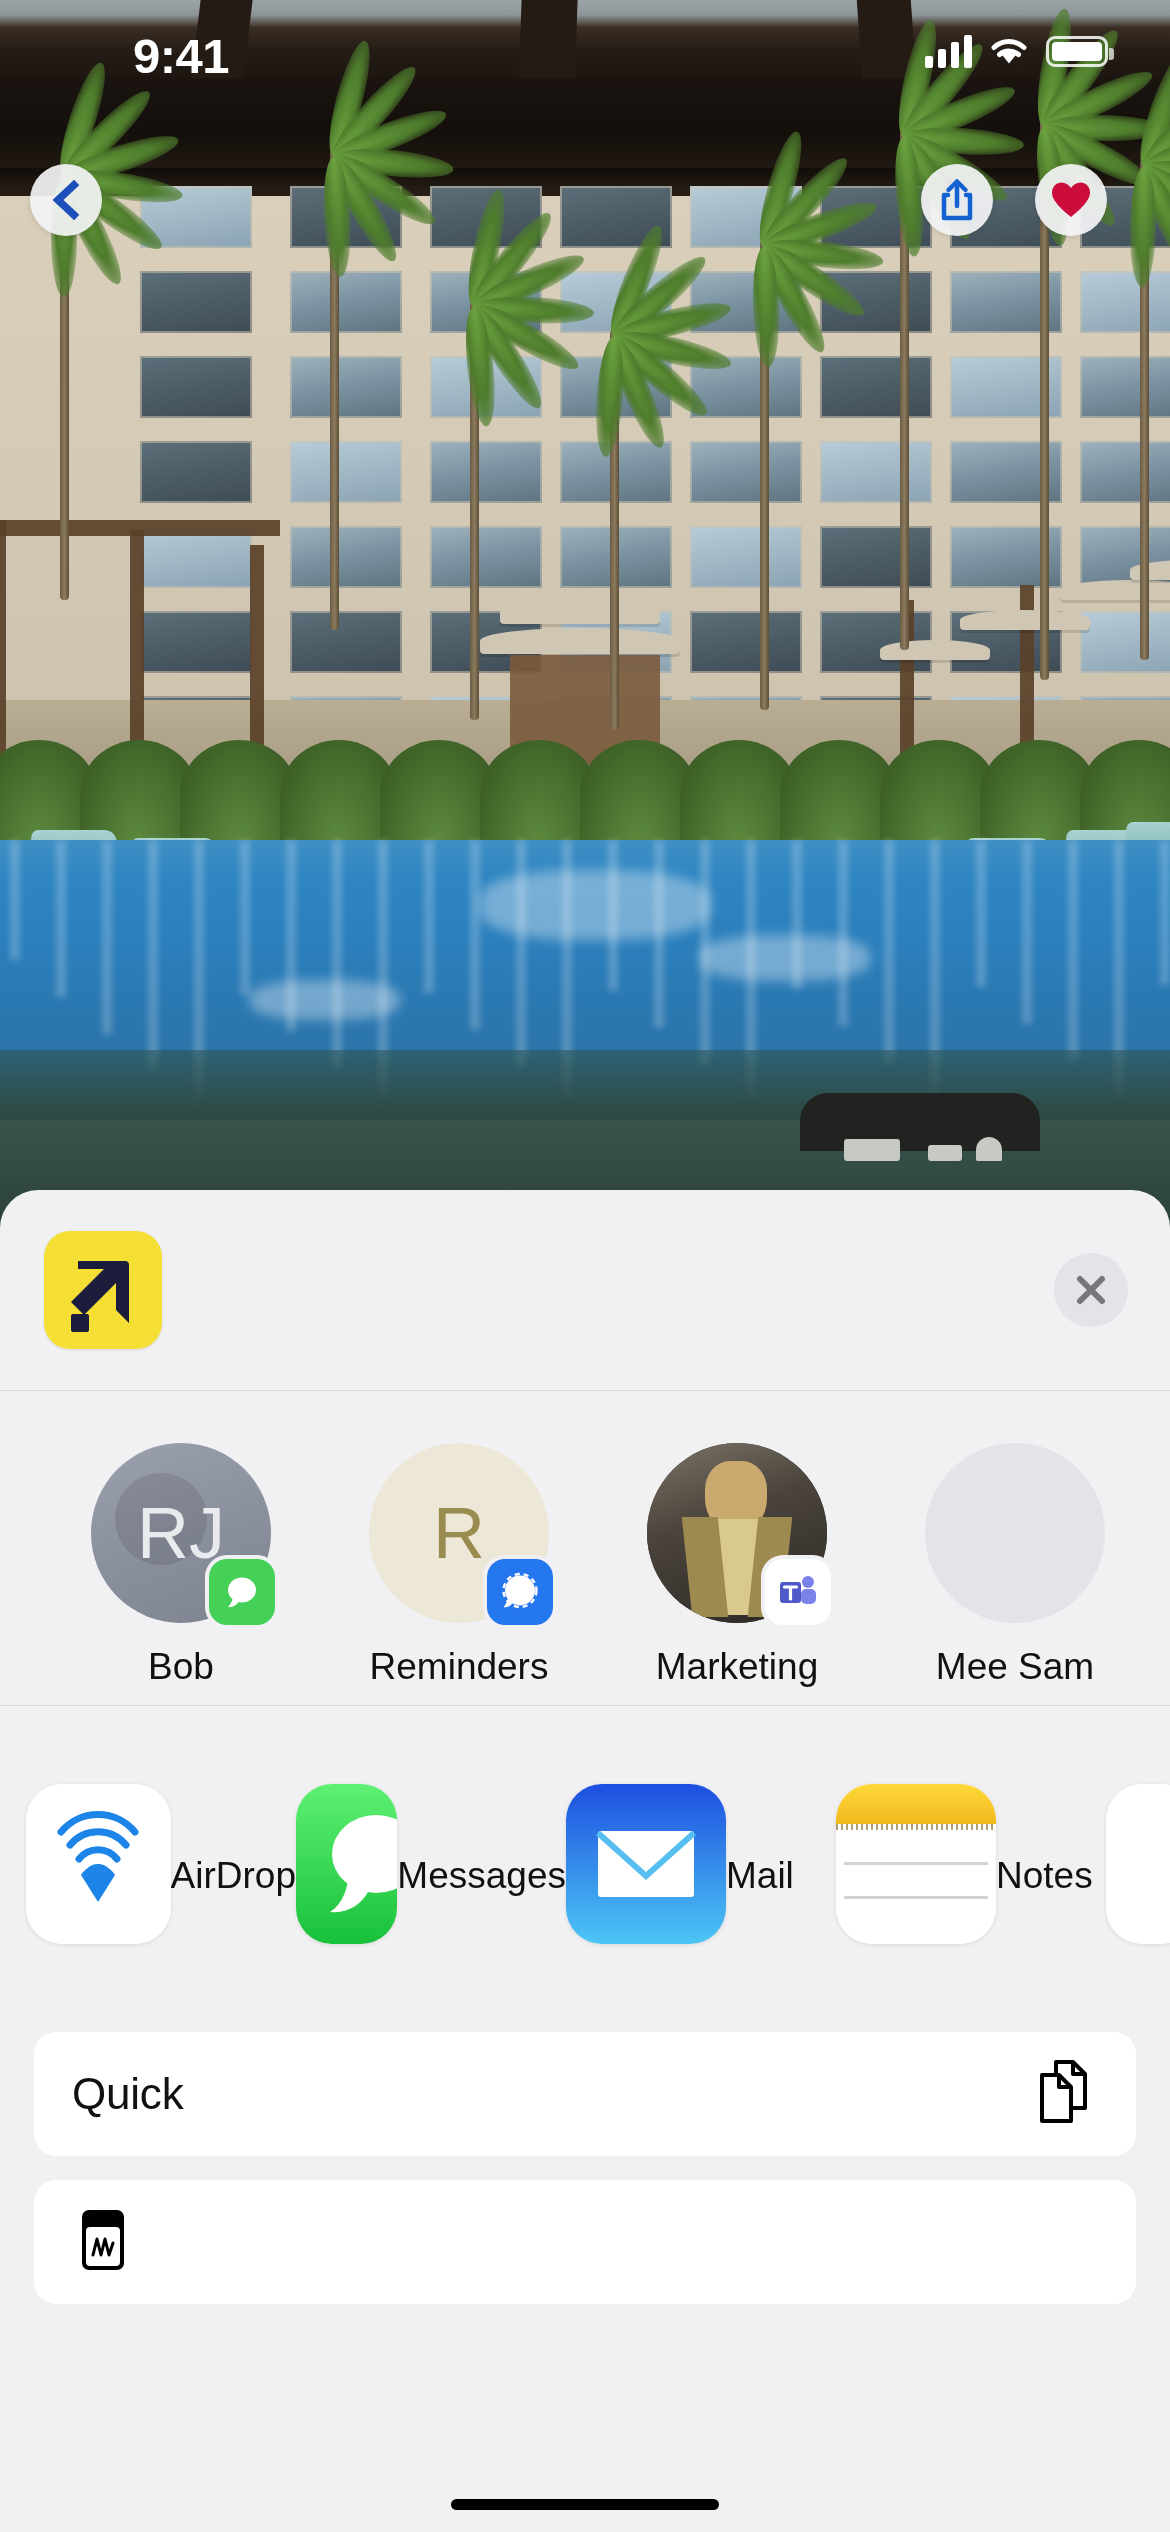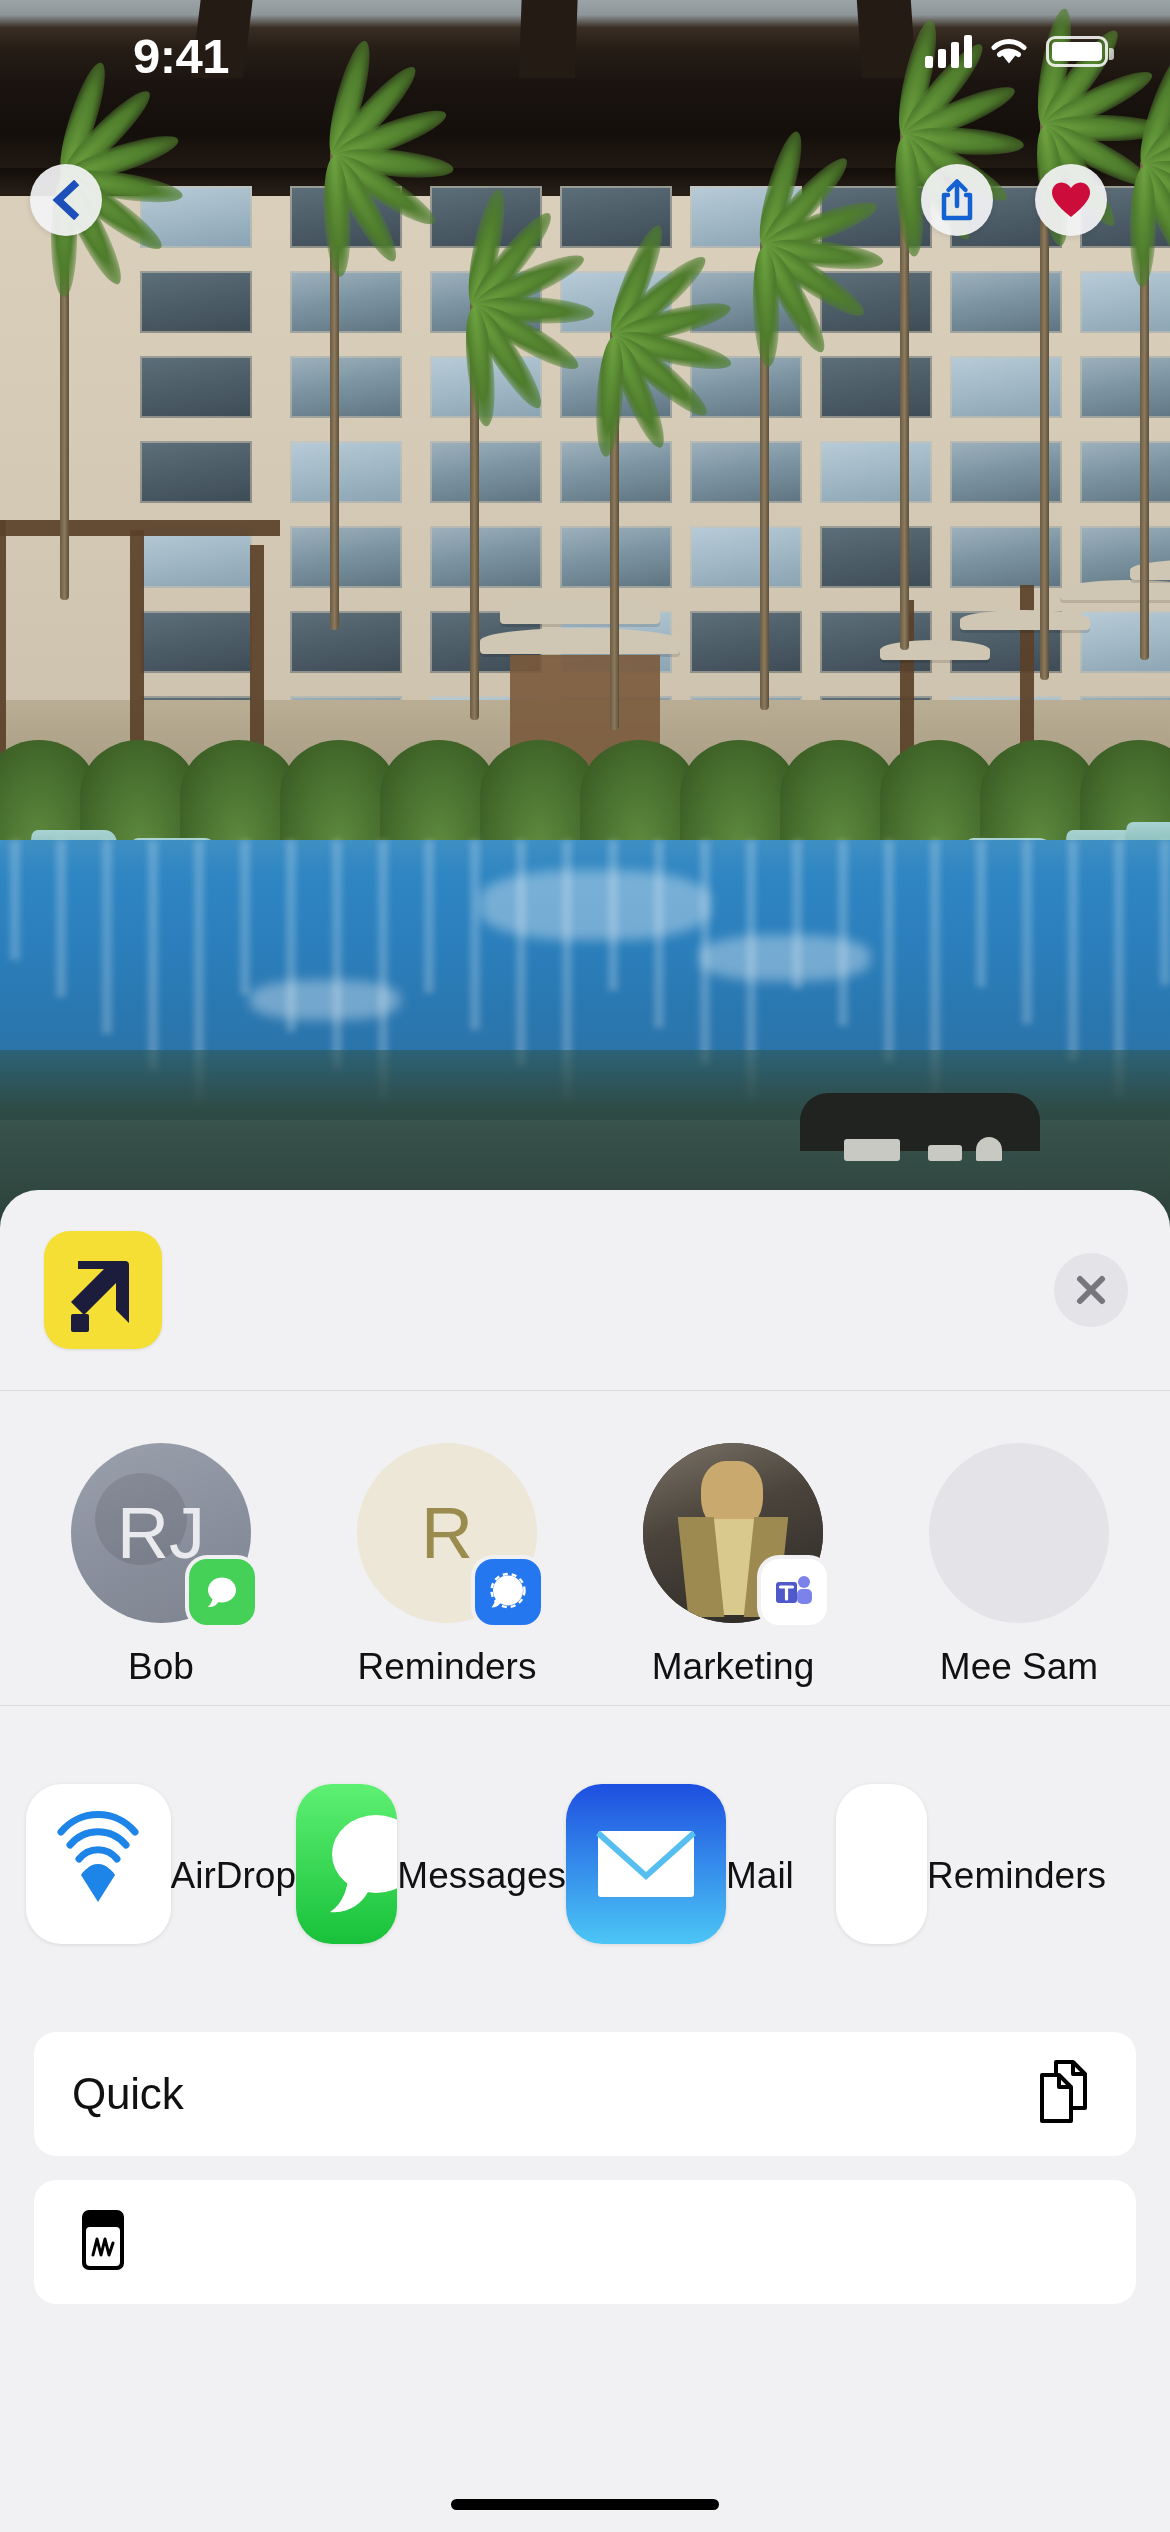--- a/index.html
+++ b/index.html
@@ -162,22 +162,23 @@
   .hdr-texts{ flex:1 1 auto; padding-left:30px; }
   .close-btn{
     position:absolute; right:42px; top:50%; transform:translateY(-50%);
     width:74px; height:74px; border-radius:50%;
     background:#e3e3e8; display:flex; align-items:center; justify-content:center;
   }
   .divider{ height:1px; background:#d9d9de; margin:0; }
 
   
   .contacts-row{
-    display:flex; gap:16px; padding:52px 0 34px 0; height:314px;
+    display:flex; gap:8px; padding:52px 0 34px 0; height:314px;
     overflow:hidden;
+    justify-content:center;
   }
   .contact{
     width:270px; flex:0 0 auto; display:flex; flex-direction:column; align-items:center;
   }
   .contact:first-child{ margin-left:26px; }
   .avatar-wrap{ position:relative; width:180px; height:180px; }
   .avatar{
     width:180px; height:180px; border-radius:50%; overflow:hidden;
     display:flex; align-items:center; justify-content:center;
     font-size:72px; font-weight:400;
@@ -588,20 +589,31 @@
         <div class="app-tile">
           <div style="width:100%;height:100%;background:linear-gradient(180deg,#1d4fe0,#4cc6f5)"><svg width="160" height="160" viewBox="0 0 160 160">
               <rect x="32" y="47" width="96" height="66" rx="3" fill="#fff"></rect>
               <path d="M32 49 L80 92 L128 49" stroke="#57bff0" stroke-width="6" fill="none"></path>
             </svg></div>
         </div>
         <div class="app-label">Mail</div>
       </div>
       <div class="app">
         <div class="app-tile">
+          <div style="width:100%;height:100%;background:#fff;position:relative">
+            <div style="position:absolute;left:0;top:0;width:100%;height:40px;background:linear-gradient(180deg,#ffd93b,#f2b81e)"></div>
+            <div style="position:absolute;left:0;top:40px;width:100%;height:6px;background:repeating-linear-gradient(90deg,#b0a070 0 2px,transparent 2px 5px)"></div>
+            <div style="position:absolute;left:8px;top:78px;width:144px;height:3px;background:#d3d3d6"></div>
+            <div style="position:absolute;left:8px;top:112px;width:144px;height:3px;background:#d3d3d6"></div>
+          </div>
+        </div>
+        <div class="app-label">Notes</div>
+      </div>
+      <div class="app">
+        <div class="app-tile">
           <div style="width:100%;height:100%;background:#fff;display:flex;flex-direction:column;justify-content:center;gap:13px;padding-left:24px"></div>
         </div>
         <div class="app-label">Reminders</div>
       </div>
     </div>
 
   <div class="actions" id="actions-list">
       <div class="action-row">
         <span class="action-label">Quick</span>
         <span><svg width="64" height="70" viewBox="0 0 64 70">

